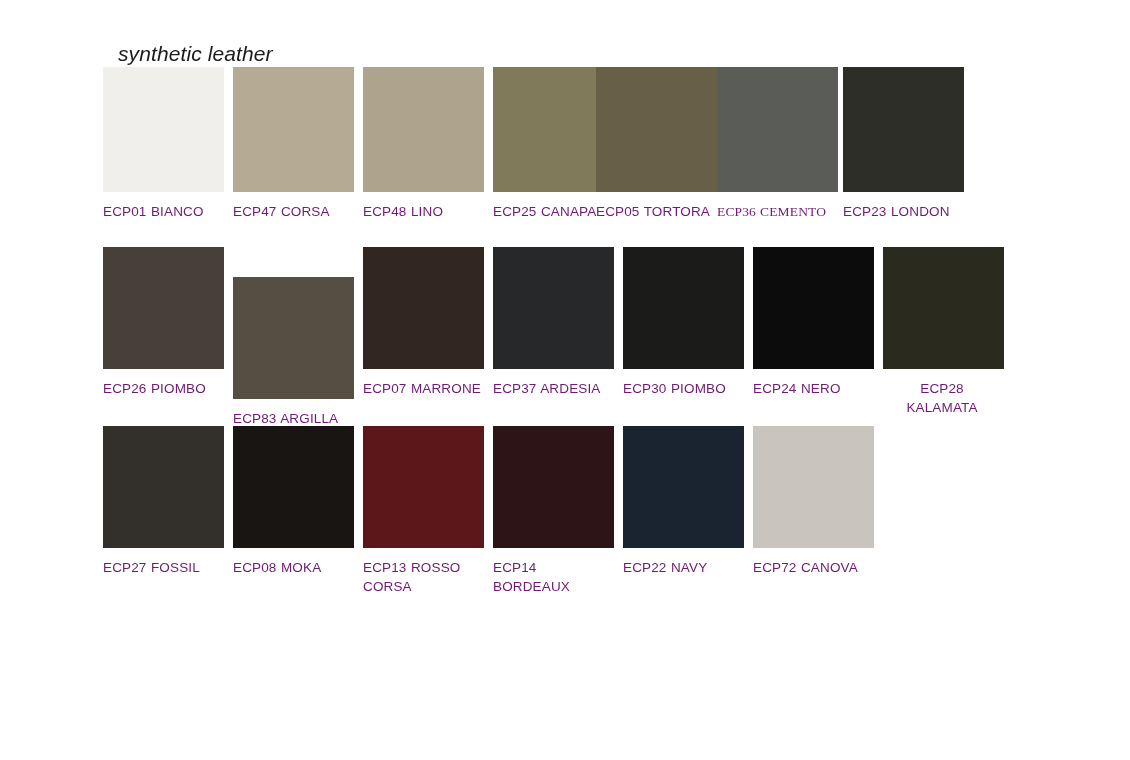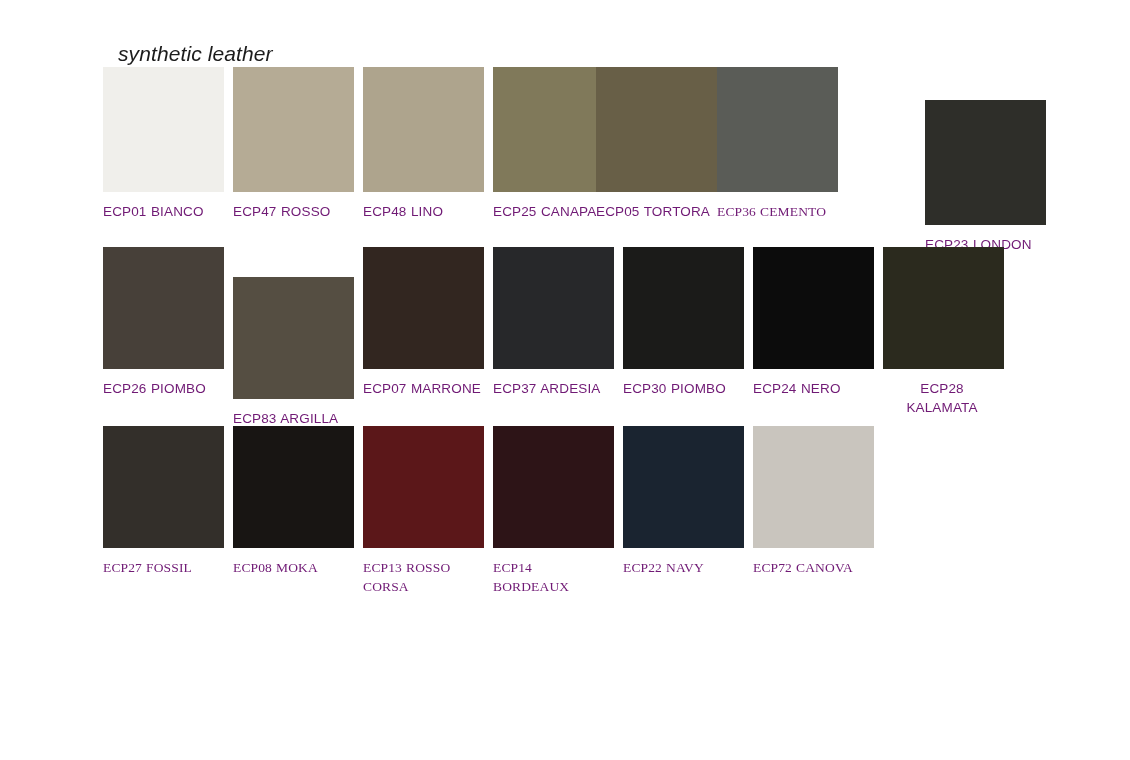--- a/index.html
+++ b/index.html
@@ -43,21 +43,21 @@
     top: 67px;
     width: 920px;
   }
 
   .swatch-row {
     position: relative;
     width: 920px;
   }
   .swatch-row.row-0 { height: 180px; }
   .swatch-row.row-1 { height: 179px; }
-  .swatch-row.row-2 { height: 179px; font-family: Liberation Serif, serif; }
+  .swatch-row.row-2 { height: 179px; }
 
   .swatch-cell {
     position: absolute;
     top: 0;
     width: 130px;
   }
 
   .swatch-chip {
     width: 121px;
     height: 125px;
@@ -83,39 +83,39 @@
   <div class="palette-title">synthetic leather</div>
 
   <div class="swatch-grid" id="swatch-grid">
       <div class="swatch-row row-0">
         <div class="swatch-cell" style="left: 0px;">
           <div class="swatch-chip" style="background: rgb(240, 239, 235);"></div>
           <div class="swatch-label">ECP01 BIANCO</div>
         </div>
         <div class="swatch-cell" style="left: 130px;">
           <div class="swatch-chip" style="background: rgb(181, 171, 149);"></div>
-          <div class="swatch-label">ECP47 ROSSO</div>
+          <div class="swatch-label">ECP47 CORSA</div>
         </div>
         <div class="swatch-cell" style="left: 260px;">
           <div class="swatch-chip" style="background: rgb(174, 164, 141);"></div>
           <div class="swatch-label">ECP48 LINO</div>
         </div>
         <div class="swatch-cell" style="left: 390px;">
           <div class="swatch-chip" style="background: rgb(128, 121, 90);"></div>
           <div class="swatch-label">ECP25 CANAPA</div>
         </div>
         <div class="swatch-cell" style="left: 493px;">
           <div class="swatch-chip" style="background: rgb(104, 95, 71);"></div>
           <div class="swatch-label">ECP05 TORTORA</div>
         </div>
         <div class="swatch-cell" style="left: 614px; font-family: Liberation Serif, serif;">
           <div class="swatch-chip" style="background: rgb(90, 92, 87);"></div>
           <div class="swatch-label">ECP36 CEMENTO</div>
         </div>
-        <div class="swatch-cell" style="left: 822px; margin-top: 33px;">
+        <div class="swatch-cell" style="left: 740px;">
           <div class="swatch-chip" style="background: rgb(46, 46, 41);"></div>
           <div class="swatch-label">ECP23 LONDON</div>
         </div>
       </div>
       <div class="swatch-row row-1">
         <div class="swatch-cell" style="left: 0px;">
           <div class="swatch-chip" style="background: rgb(71, 64, 57);"></div>
           <div class="swatch-label">ECP26 PIOMBO</div>
         </div>
         <div class="swatch-cell" style="left: 130px; margin-top: 30px;">

